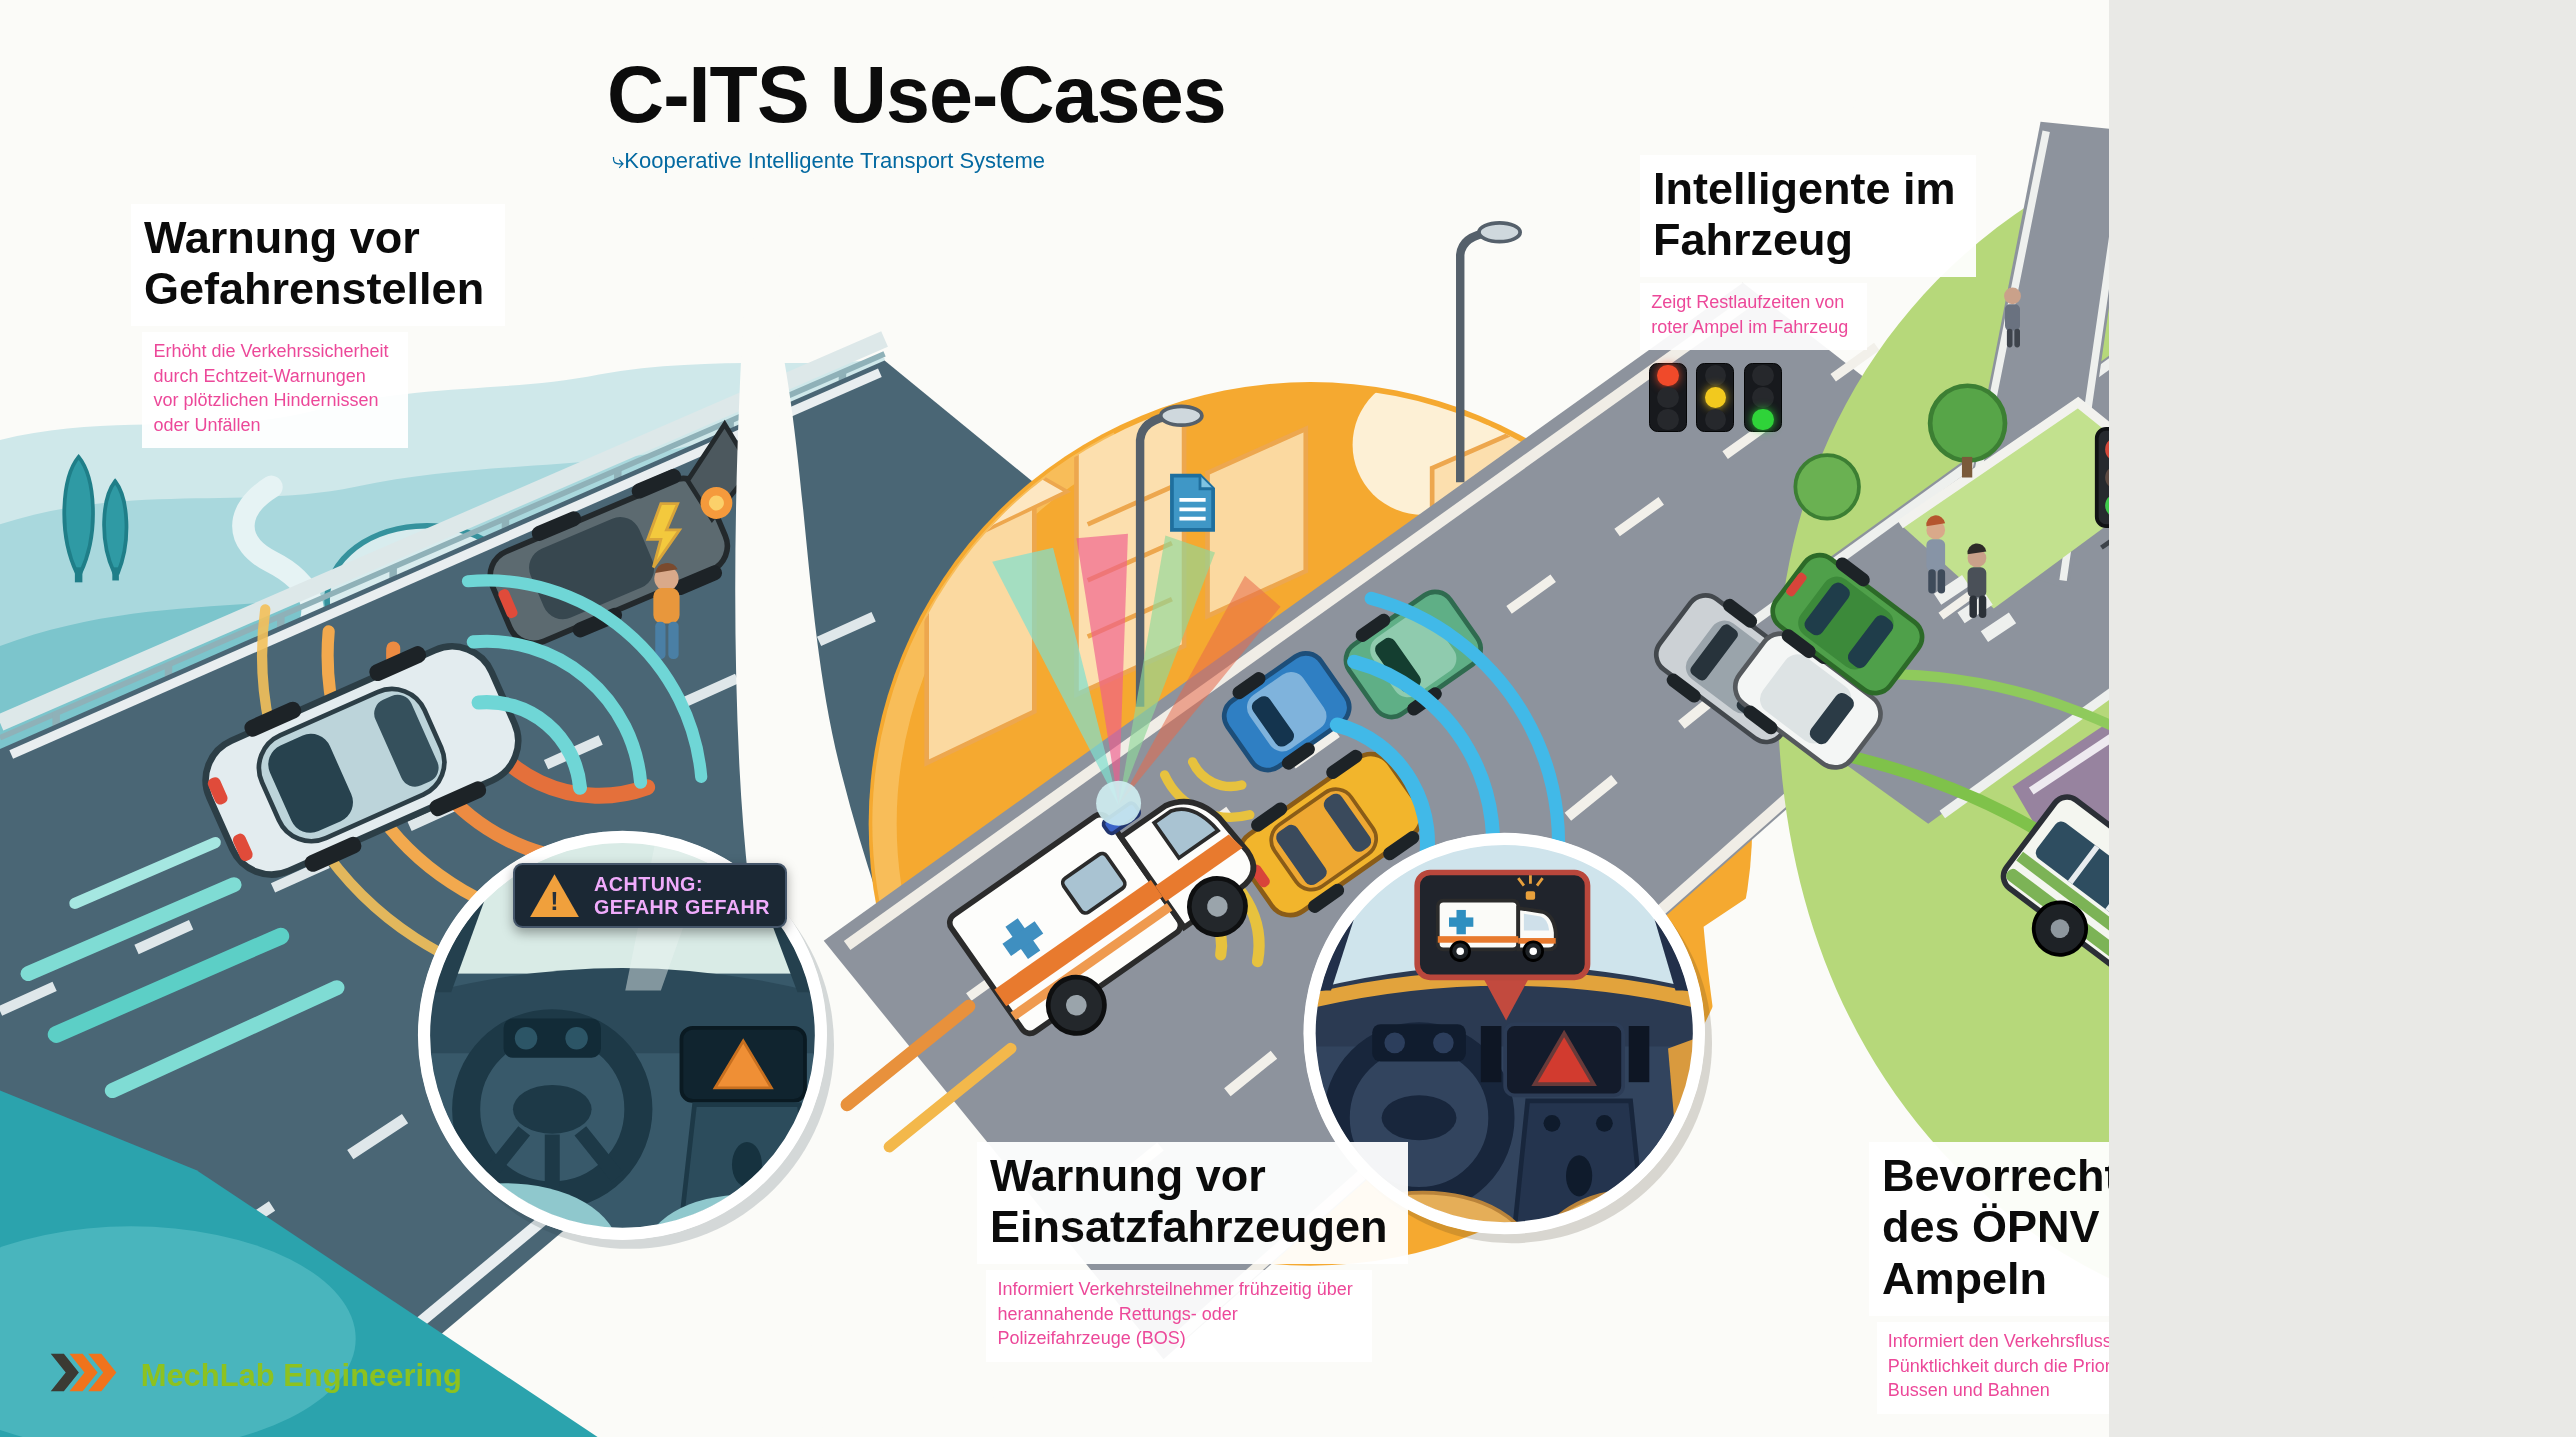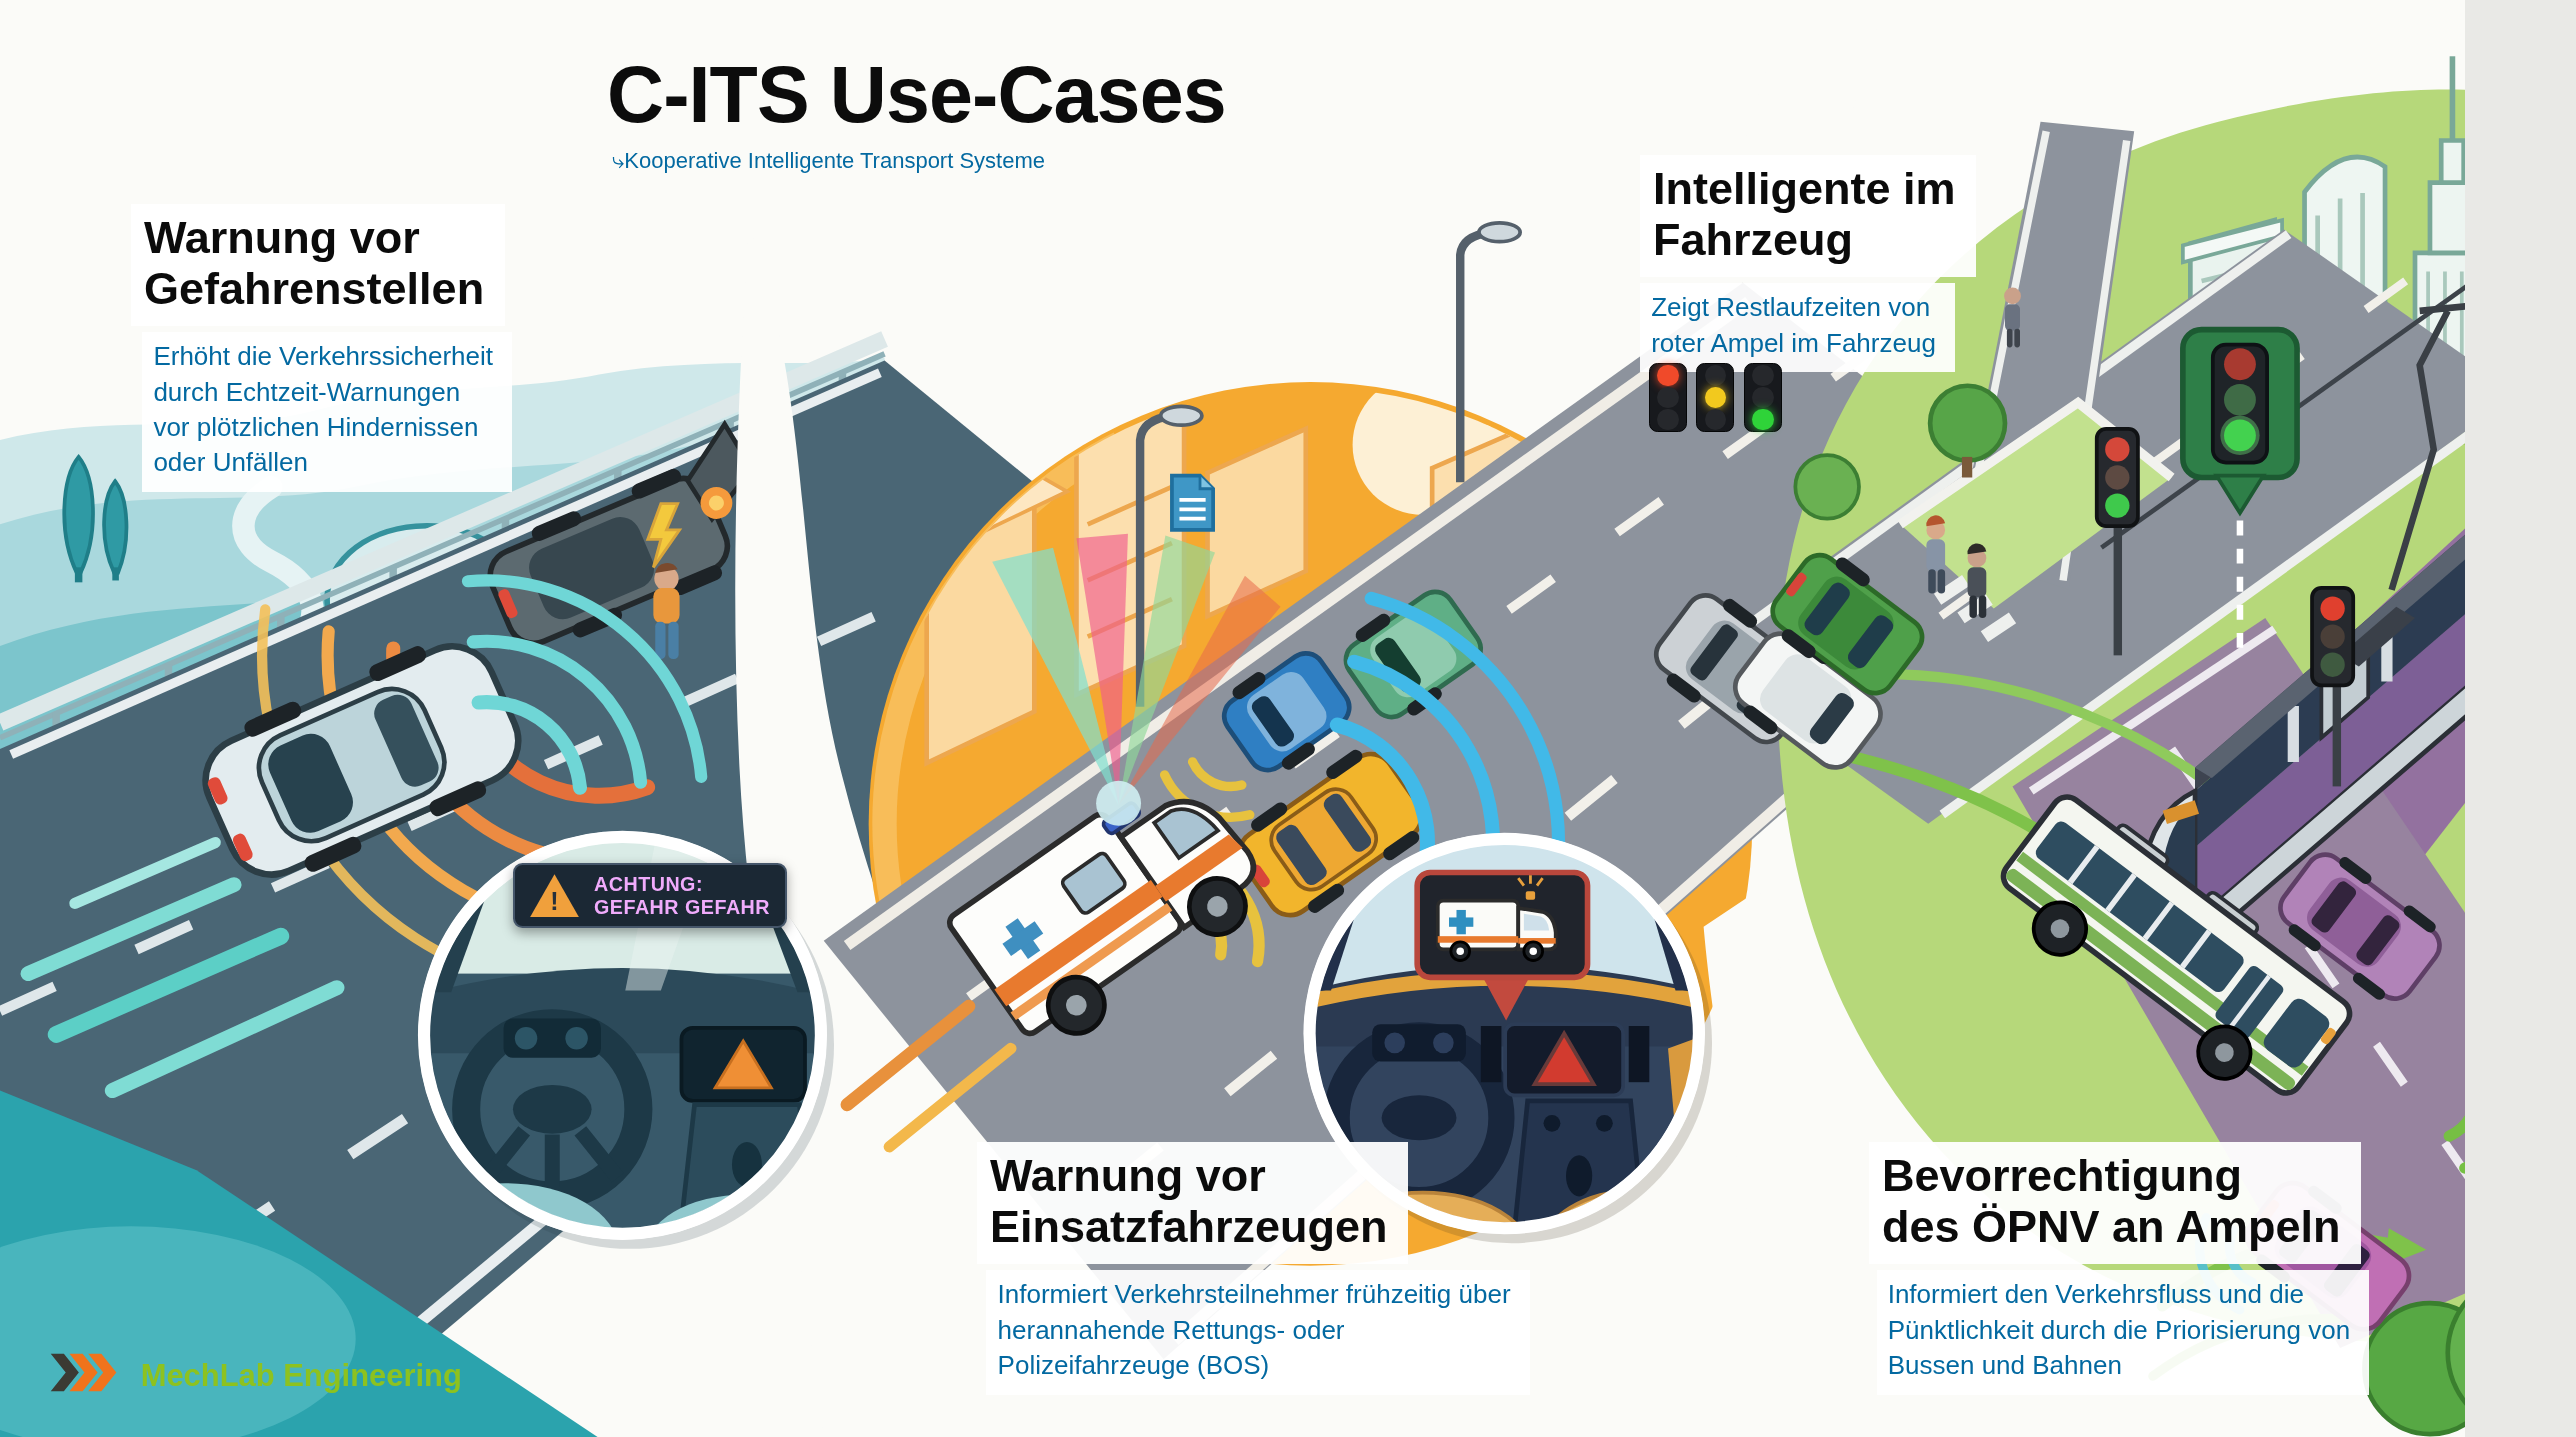--- a/index.html
+++ b/index.html
@@ -1,25 +1,25 @@
 <!DOCTYPE html>
 <html style="font-size:15px"><head>
 <meta charset="utf-8">
 <style>
   html,body{margin:0;padding:0;background:#e9e9e6}
-  .stage{position:relative;width:2465px;height:1438px;background:#fbfbf8;overflow:hidden;
+  .stage{position:relative;width:2109px;height:1438px;background:#fbfbf8;overflow:hidden;
          font-family:"Liberation Sans",sans-serif}
   svg.scene{position:absolute;left:0;top:0}
   .ov{position:absolute}
   .title{font-size:79px;font-weight:bold;color:#0c0c0c;letter-spacing:-0.9px;white-space:nowrap}
   .subtitle{font-size:22px;color:#0369a1;white-space:nowrap}
   .uc-heading{display:inline-block;background:rgba(255,255,255,.95);font-weight:bold;font-size:45px;
               line-height:1.15;color:#0b0b0b;padding:7.5px 20.6px 11.2px 13px;white-space:pre-line}
-  .uc-body{display:inline-block;background:rgba(255,255,255,.93);font-size:26px;line-height:1.36;
-           color:#0369a1;padding:7.5px 19px 11.2px 11.2px;white-space:pre-line}
+  .uc-body{display:inline-block;background:rgba(255,255,255,.93);font-size:18px;line-height:1.36;
+           color:#ec4899;padding:7.5px 19px 11.2px 11.2px;white-space:pre-line}
   .sign{background:#1b2834;border:2.8px solid #45566a;border-radius:9.4px;display:flex;align-items:center;
         gap:15px;padding:7.5px 15px;box-shadow:0 4.7px 11.2px rgba(0,0,0,.35)}
   .sign-tri{width:49px;height:43px;background:#f0a03c;clip-path:polygon(50% 0,100% 100%,0 100%);
             display:flex;align-items:flex-end;justify-content:center;flex:0 0 auto}
   .sign-tri span{font-weight:bold;color:#27313c;font-size:25px;line-height:1;padding-bottom:3.7px}
   .sign-text{color:#f0abfc;font-weight:bold;font-size:19.7px;line-height:1.18;letter-spacing:0.5px;white-space:nowrap}
   .tl-row{display:flex;gap:9.4px}
   .mini-tl{width:36px;height:67px;background:#17191d;border-radius:8.4px;border:1.9px solid #050607;
            display:flex;flex-direction:column;align-items:center;justify-content:space-evenly}
   .mini-tl .dot{width:21.5px;height:21.5px;border-radius:50%;background:#26282c}

